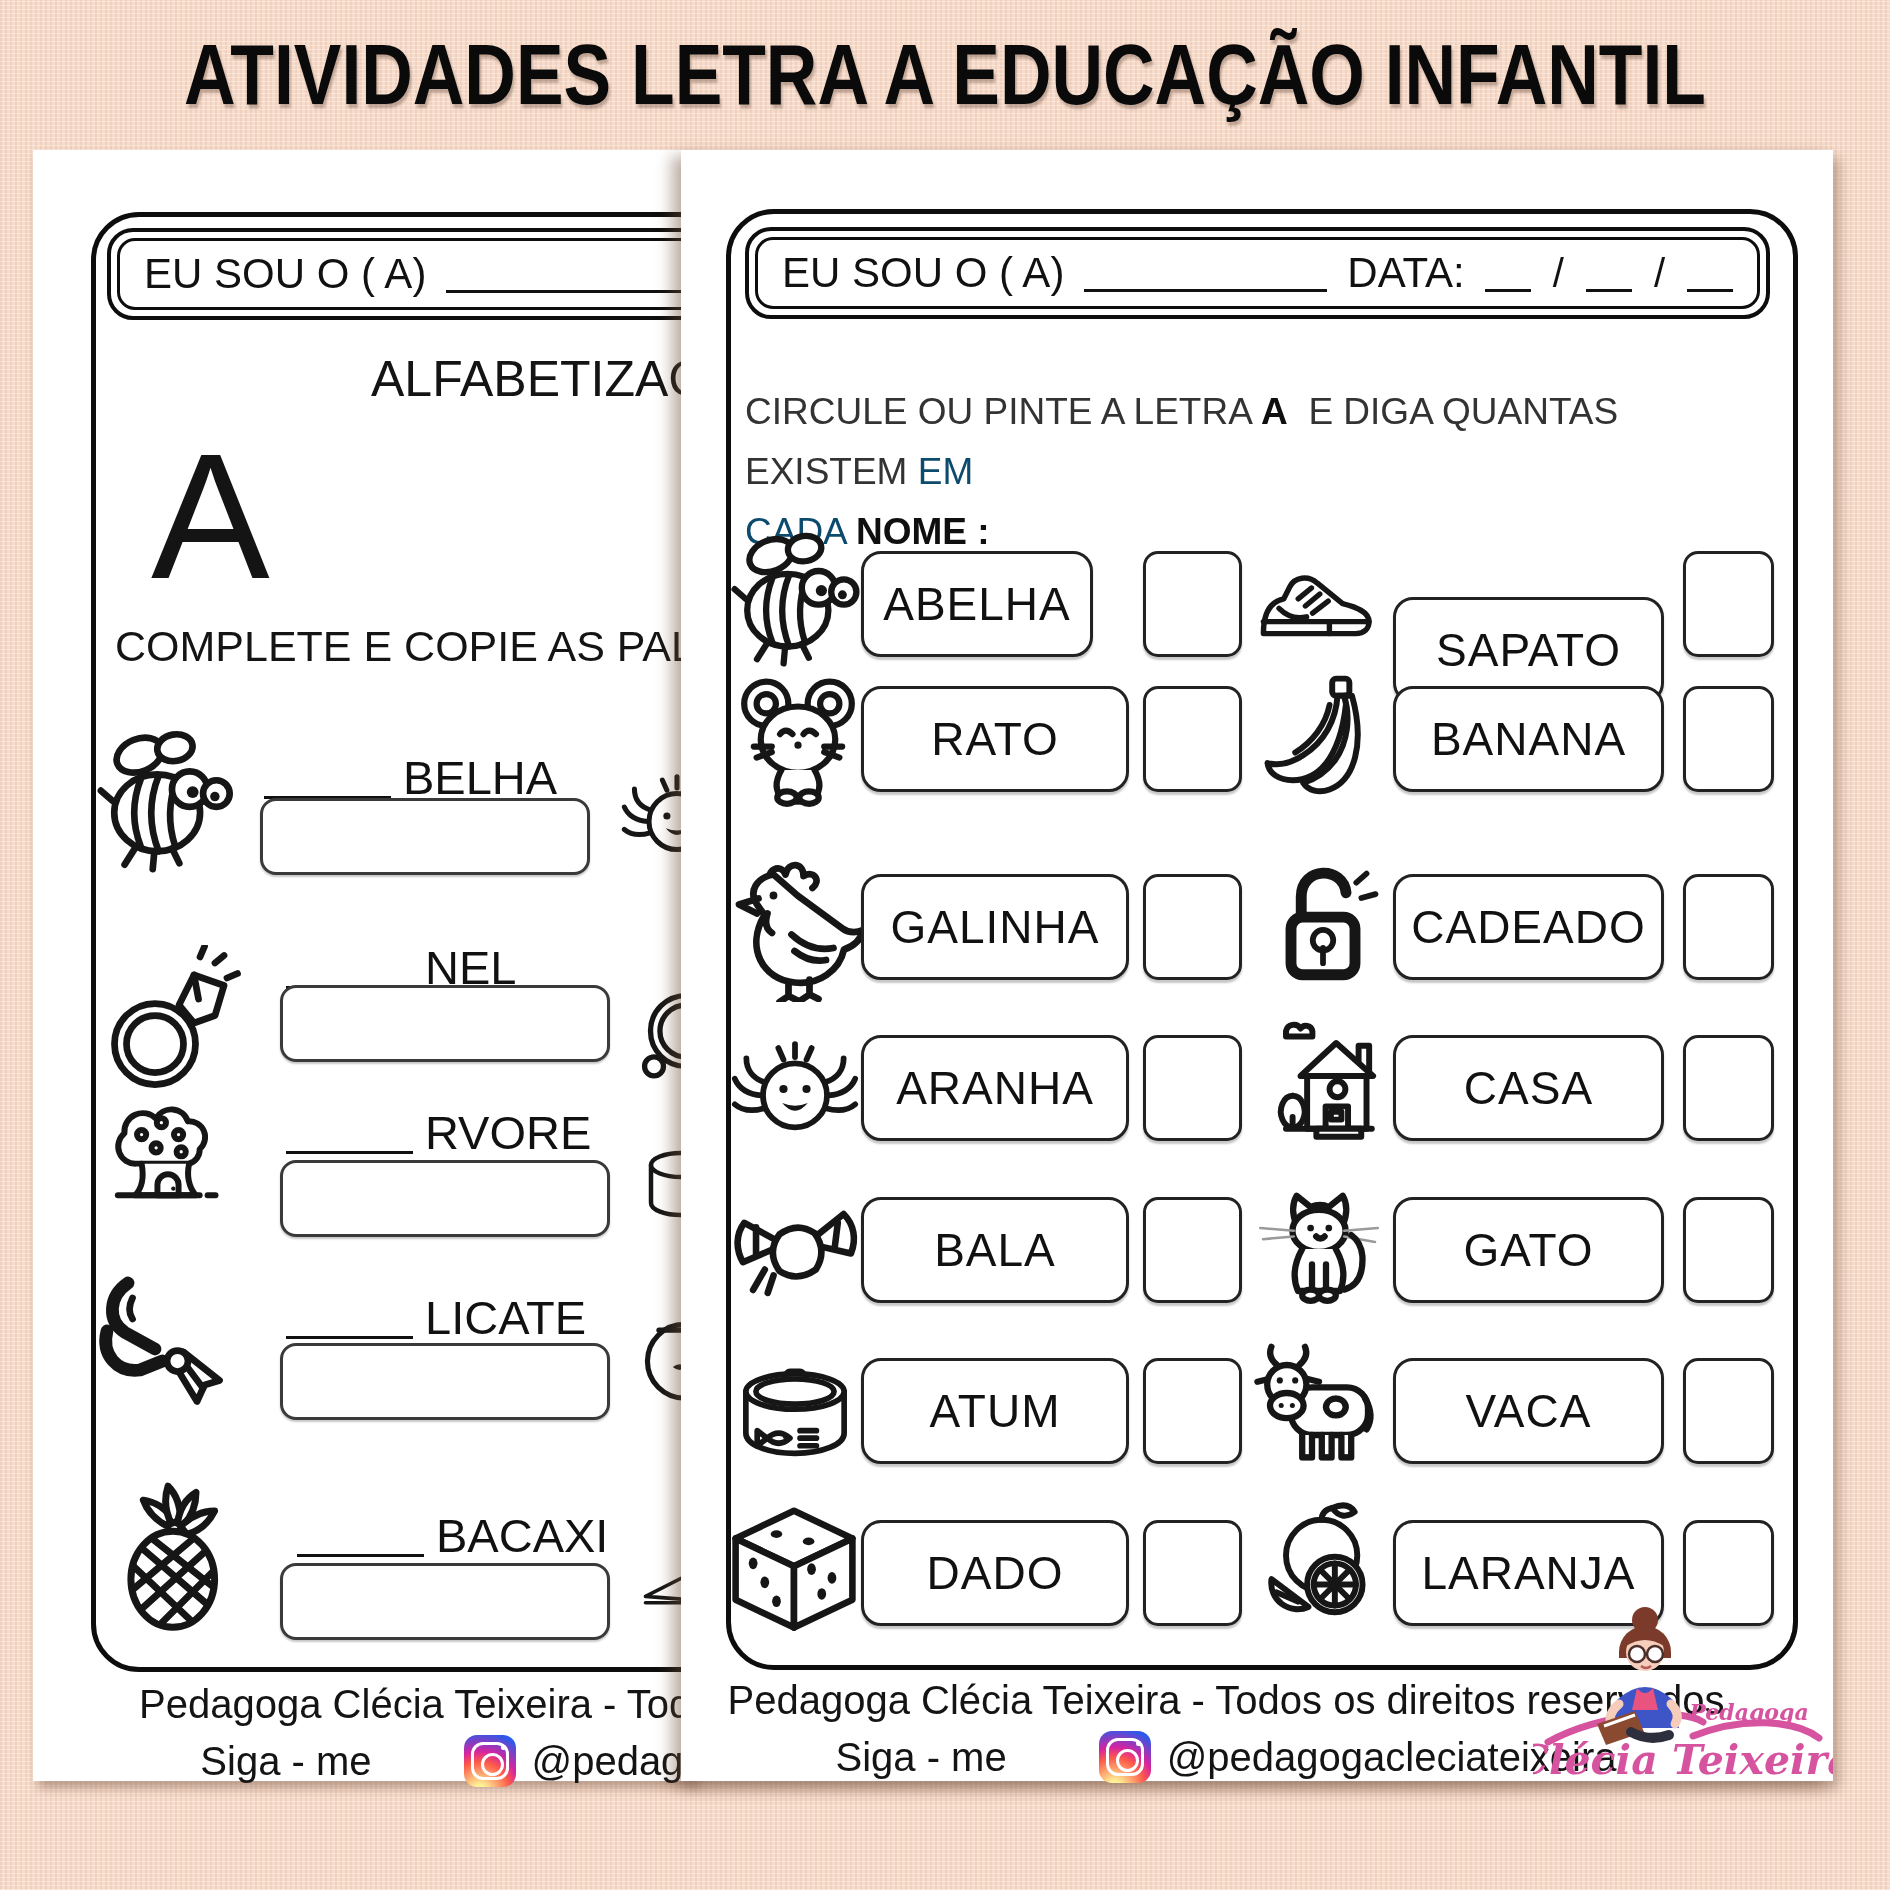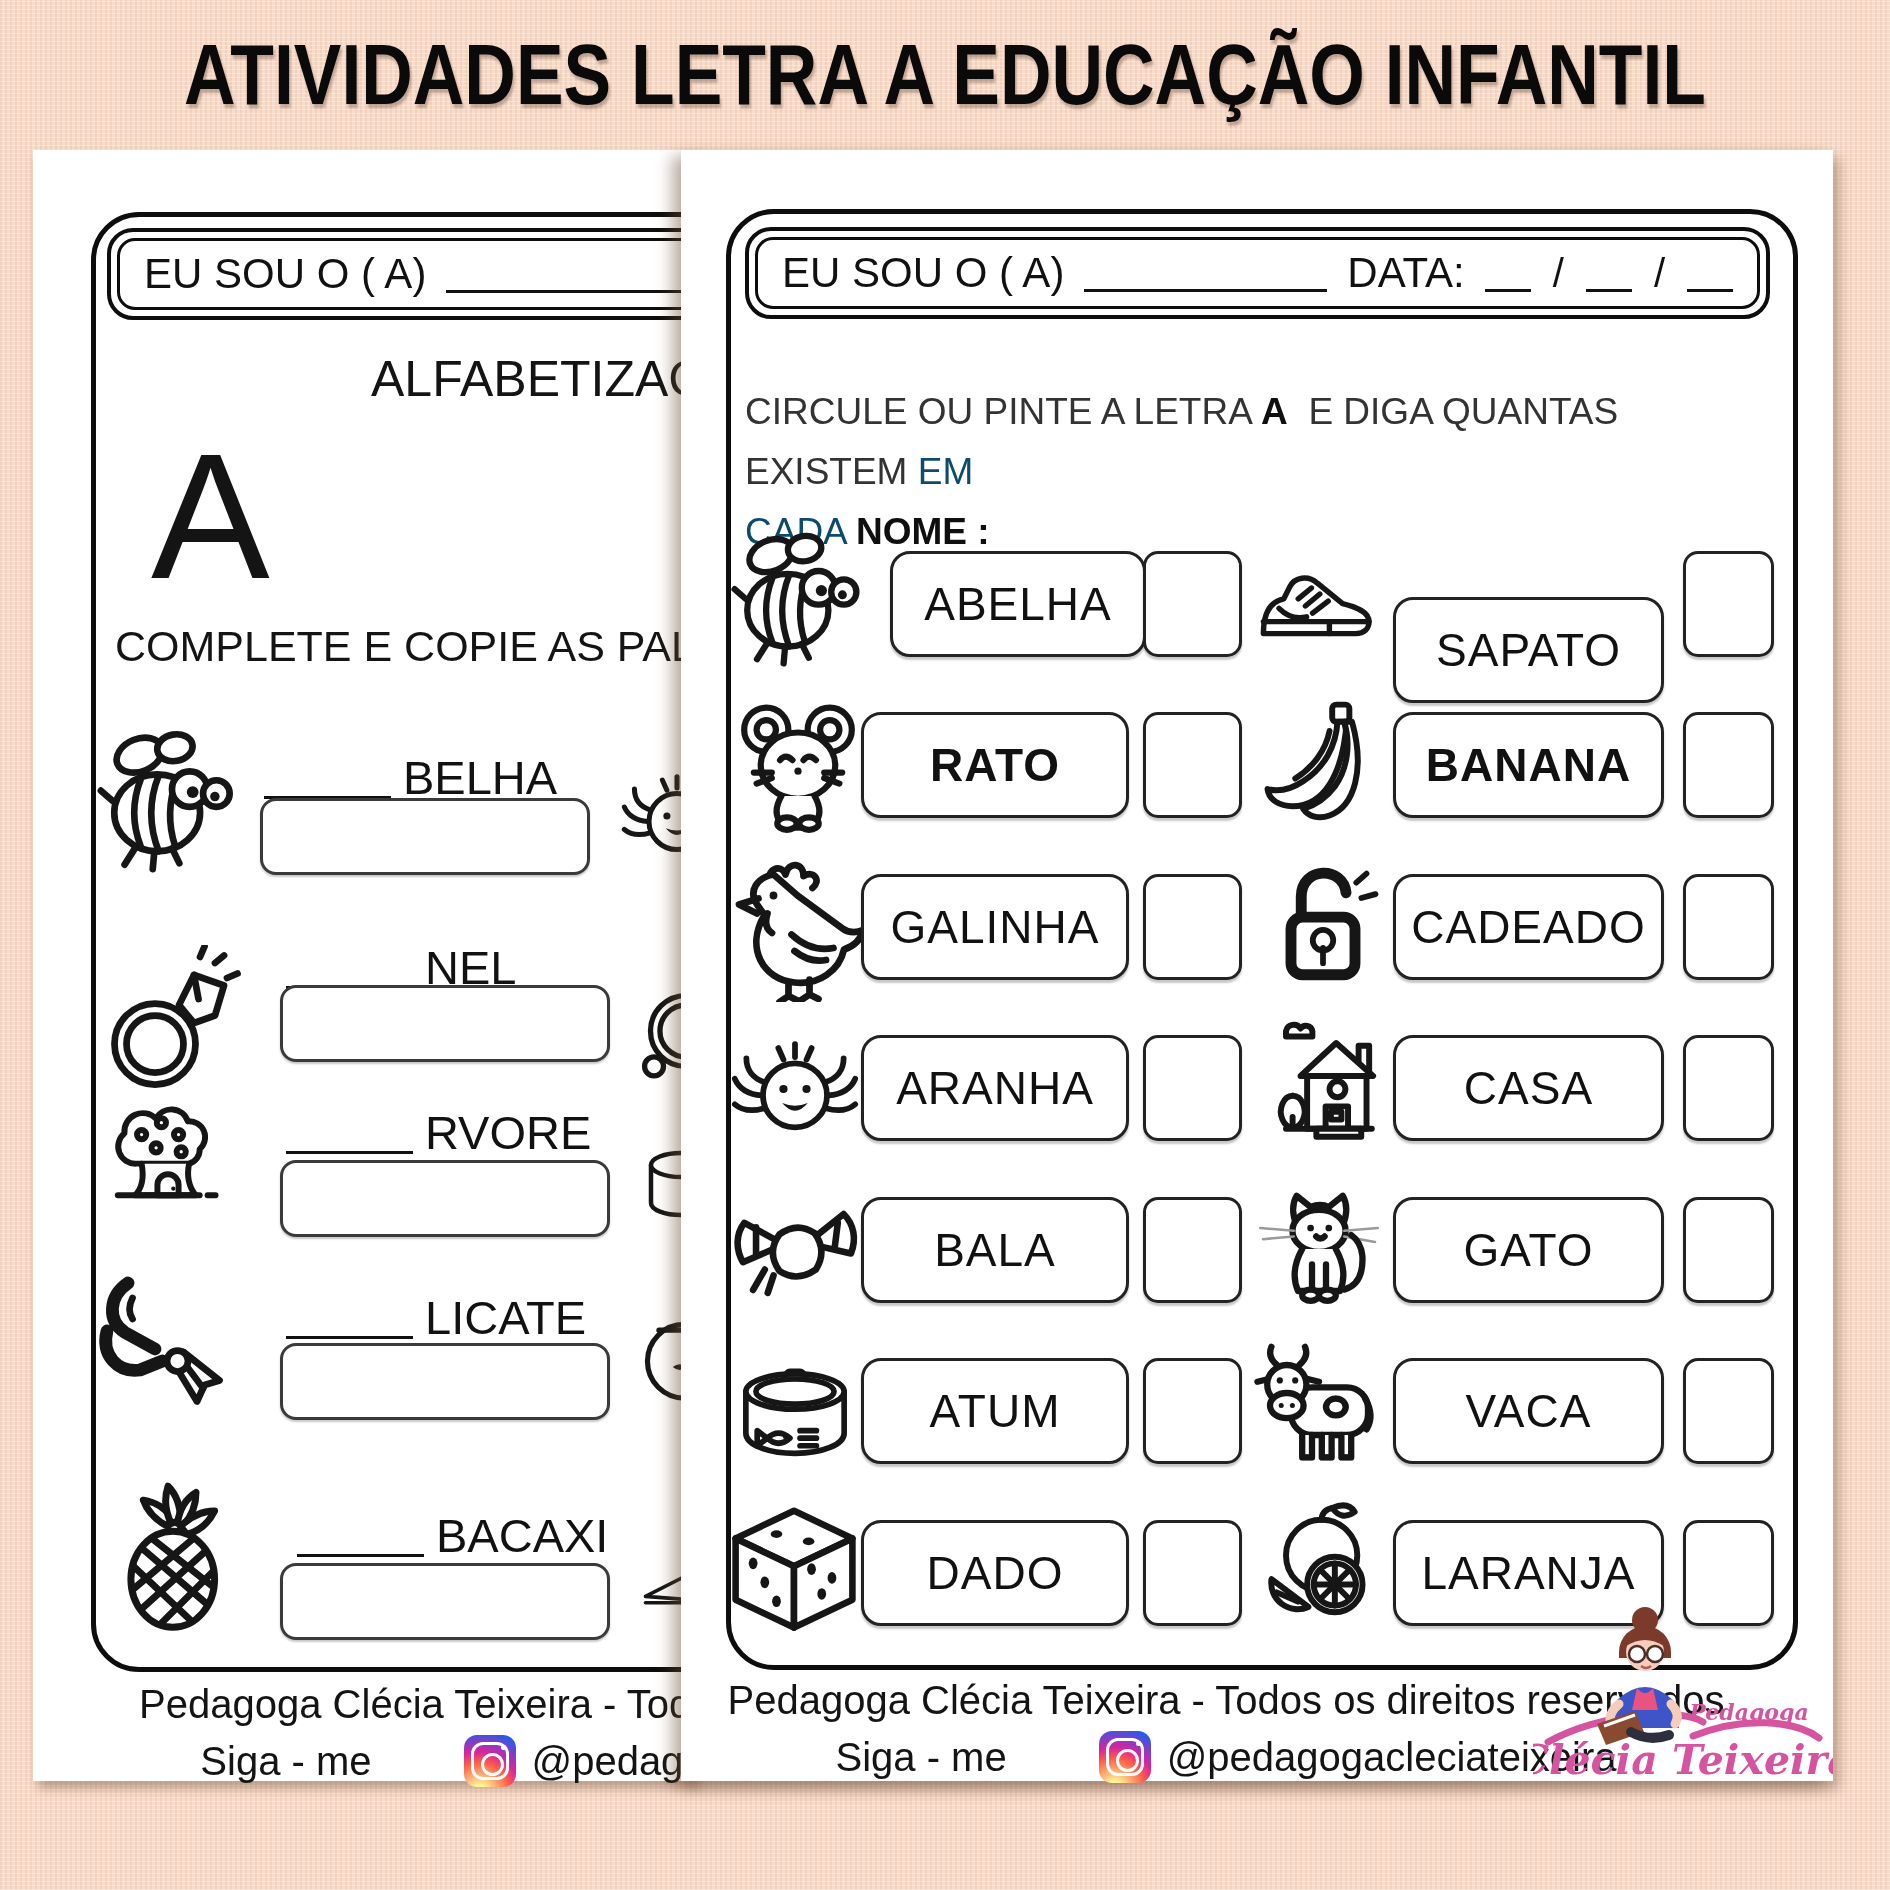--- a/index.html
+++ b/index.html
@@ -281,42 +281,42 @@
           <path d="M12 50 l-8 -7"></path>
           <path d="M27 82 l-7 11"></path>
           <path d="M40 85 l-1 11"></path>
           <path d="M52 82 l5 10"></path>
           <circle class="w" cx="64" cy="42" r="12"></circle>
           <circle class="w" cx="82" cy="45" r="9"></circle>
           <circle class="f" cx="66" cy="44" r="4"></circle>
           <circle class="f" cx="81" cy="47" r="3.2"></circle>
         </svg>
     </span>
-    <div class="wordbox" style="left:180px;width:256px;margin-left:29px;">
+    <div class="wordbox" style="left:180px;width:232px;">
         <span>ABELHA</span>
       </div>
     <div class="countbox" style="left:462px;width:99px;"></div>
     <span class="ic" style="left:568px;top:-5px;width:132px;height:120px;">
       <svg viewBox="0 0 100 100">
           <path class="w" d="M7 73 h77 c7 0 11 -4 11 -10 0 -8 -10 -12 -22 -15 l-21 -17 c-8 -7 -19 -5 -23 3 l-5 10 c-10 2 -17 10 -17 29z"></path>
           <path d="M7 63 h88"></path>
           <path d="M62 63 v10"></path>
           <path d="M36 44 l11 -9"></path>
           <path d="M42 50 l12 -10"></path>
           <path d="M48 56 l13 -10"></path>
           <path d="M20 52 c7 7 15 9 23 7"></path>
         </svg>
     </span>
     <div class="wordbox" style="left:712px;width:271px;margin-top:46px;">
         <span>SAPATO</span>
       </div>
     <div class="countbox" style="left:1002px;width:91px;"></div>
   </div>
 
-  <div class="rrow" style="top:562px;font-weight:bold;">
+  <div class="rrow" style="top:536px;">
     <span class="ic" style="left:48px;top:-14px;width:138px;height:138px;">
       <svg viewBox="0 0 100 100">
           <circle class="w" cx="27" cy="23" r="16"></circle>
           <circle cx="27" cy="23" r="7"></circle>
           <circle class="w" cx="73" cy="23" r="16"></circle>
           <circle cx="73" cy="23" r="7"></circle>
           <ellipse class="w" cx="50" cy="49" rx="27" ry="24"></ellipse>
           <path d="M37 45 q4 -5 9 0"></path>
           <path d="M54 45 q4 -5 9 0"></path>
           <circle class="f" cx="50" cy="53" r="2.6"></circle>

